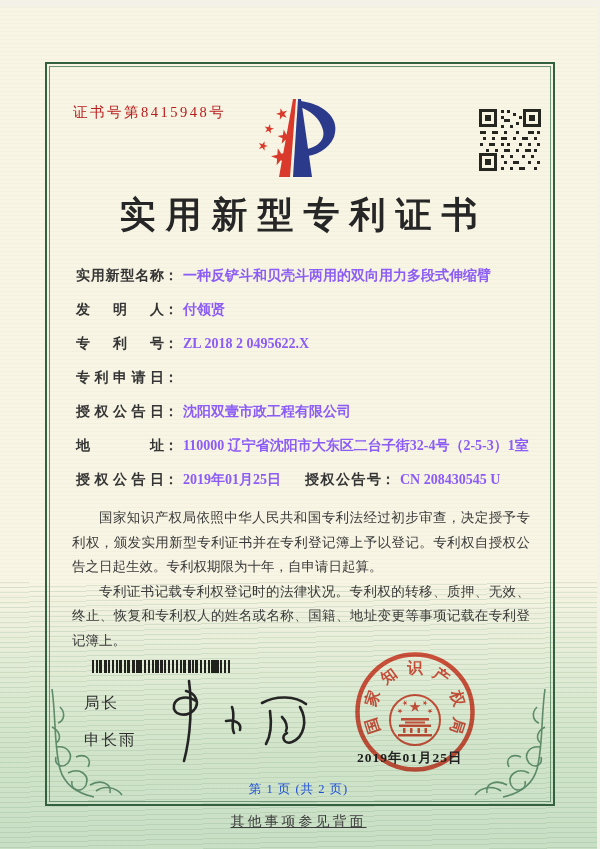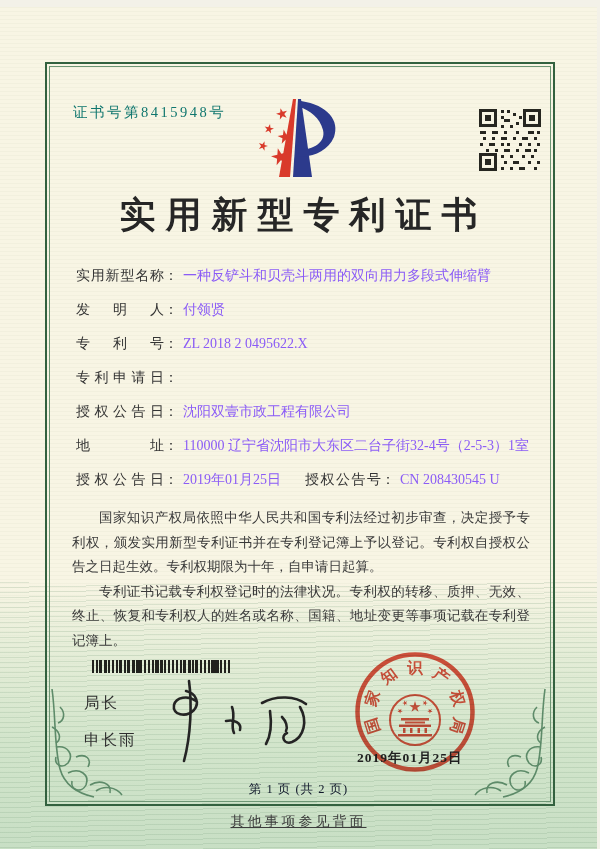--- a/index.html
+++ b/index.html
@@ -26,33 +26,33 @@
     background:repeating-linear-gradient(179deg, rgba(105,148,112,0.18) 0 1px, transparent 1px 5px);
   }
   .frame{
     position:absolute; left:45px; top:55px; width:506px; height:740px;
     border:2px solid #33613f; z-index:2; pointer-events:none;
   }
   .frame-inner{ position:absolute; inset:2px; border:1px solid #6d9674; }
 
   .cert-number{
     position:absolute; left:73px; top:96px; z-index:3;
-    font-size:14.5px; letter-spacing:2.5px; color:#0f766e;
+    font-size:14.5px; letter-spacing:2.5px; color:#b91c1c;
   }
   .logo{ position:absolute; left:238px; top:80px; z-index:3; }
   .qr{ position:absolute; left:477px; top:100px; z-index:3; }
 
   .title{
     position:absolute; top:184px; left:0; width:100%; text-align:center; z-index:3;
     font-size:36px; font-weight:bold; letter-spacing:10px; text-indent:10px; color:#262626;
   }
 
   .fields{
     position:absolute; left:76px; top:258px; width:460px; z-index:3;
-    font-size:14px; color:#343434;
+    font-size:14px; color:#343434;font-weight:bold;
   }
   .frow{ display:flex; margin-bottom:13px; line-height:21px; }
   .flabel{ flex:none; width:88px; text-align:justify; text-align-last:justify; }
   .flabel2{ flex:none; width:76px; text-align:justify; text-align-last:justify; }
   .fcolon{ flex:none; margin-right:5px; }
   .fvalue{ color:#8b5cf6; }
   .addr-val{ width:352px; }
   .fgroup{ display:flex; }
   .fgroup + .fgroup{ margin-left:24px;align-items:flex-end; }
 
@@ -81,21 +81,21 @@
     position:absolute; left:357px; top:742px; z-index:6;
     font-size:13.5px; font-weight:bold; letter-spacing:1px; color:#1f1f1f;
   }
 
   .ornament{ position:absolute; z-index:2; }
   .ornament.left{ left:46px; top:680px; }
   .ornament.right{ left:456px; top:680px; transform:scaleX(-1); }
 
   .page-info{
     position:absolute; top:774px; left:0; width:100%; text-align:center; z-index:3;
-    font-size:12.5px; color:#0f172a; letter-spacing:1px;
+    font-size:12.5px; color:#1d4ed8; letter-spacing:1px;
   }
   .back-note{
     position:absolute; top:806px; left:0; width:100%; text-align:center; z-index:3;
     font-size:14px; color:#3c3c3c; letter-spacing:3px;text-decoration:underline;
   }
 </style>
 </head>
 <body>
 
 <svg width="0" height="0" style="position:absolute" aria-hidden="true">

